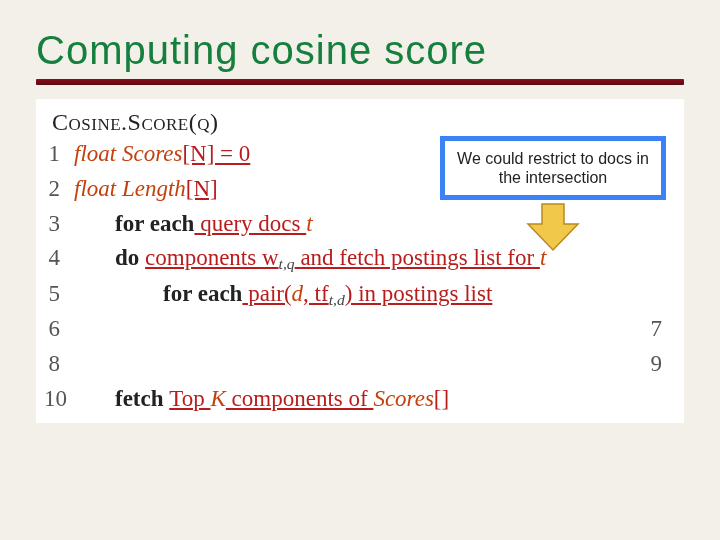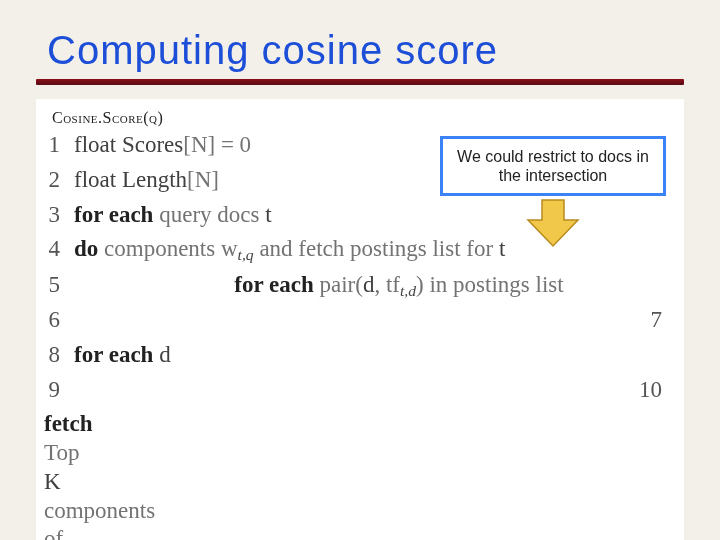--- a/index.html
+++ b/index.html
@@ -14,73 +14,73 @@
   .slide {
     position: relative;
     width: 720px;
     height: 540px;
     box-sizing: border-box;
     padding: 28px 36px 20px 36px;
   }
   .title {
     font-size: 40px;
     letter-spacing: 1px;
-    color: #1d4ed8;
-    margin: 0 0 6px 11px;
+    color: #15803d;
+    margin: 0 0 6px 0;
     font-weight: 400;
   }
   .rule {
     height: 6px;
     background: linear-gradient(to bottom, #8a0d1a 0%, #5a0a12 100%);
     border-radius: 1px;
     margin-bottom: 14px;
   }
   .codebox {
     background: #ffffff;
     width: 100%;
     box-sizing: border-box;
     padding: 10px 8px 10px 8px;
     font-family: "Georgia", "Times New Roman", serif;
     color: #333;
     position: relative;
   }
   .fnname {
     font-variant: small-caps;
-    font-size: 16px;
+    font-size: 24px;
     letter-spacing: 0.5px;
     margin: 0 0 4px 8px;
     color: #222;
   }
   .lines {
     display: grid;
     grid-template-columns: 30px 1fr;
     row-gap: 6px;
     font-size: 23px;
     line-height: 1.25;
     color: #444;
   }
   .ln {
     text-align: right;
     padding-right: 14px;
     color: #555;
   }
-  .it { color: #404040; }
-  .kw { font-weight: 700; font-style: normal; color: #222; }
-  .rm { font-style: normal; color: #737373; }
+  .it { font-style: italic; color: #c2410c; }
+  .kw { font-weight: 700; font-style: normal; color: #222; margin-left: 41px; }
+  .rm { font-style: normal; color: #b91c1c; text-decoration: underline; }
   .sub { font-size: 0.68em; font-style: italic; vertical-align: -0.25em; }
 
   .callout {
     position: absolute;
     top: 136px;
     right: 54px;
     width: 226px;
     z-index: 5;
   }
   .callout-box {
-    border: 3px solid #3b82f6;
+    border: 5px solid #3b82f6;
     background: #fff;
     padding: 8px 10px;
     font-family: "Trebuchet MS", sans-serif;
     font-size: 16px;
     line-height: 1.2;
     color: #222;
     text-align: center;
   }
   .arrow-wrap {
     text-align: center;
@@ -118,32 +118,29 @@
       <div>
         <span class="kw">for   each</span><span class="rm">  query docs </span><span class="it">t</span>
       </div>
 
       <div class="ln">4</div>
       <div>
         <span class="kw">do </span><span class="rm">components w</span><span class="sub">t,q</span><span class="rm"> and fetch postings list for </span><span class="it">t</span>
       </div>
 
       <div class="ln">5</div>
-      <div style="padding-left:48px;text-align:center;">
+      <div style="padding-left:48px;">
         <span class="kw">for   each</span><span class="rm">  pair(</span><span class="it">d</span><span class="rm">, tf</span><span class="sub">t,d</span><span class="rm">) in postings list</span>
       </div>
 
       <div class="ln">6</div>
 
       <div class="ln">7</div>
 
       <div class="ln">8</div>
-      <div>
-        <span class="kw">for   each</span><span class="it">  d</span>
-      </div>
 
       <div class="ln">9</div>
 
       <div class="ln">10</div>
       <div>
         <span class="kw">fetch </span><span class="rm">Top </span><span class="it">K</span><span class="rm"> components of </span><span class="it">Scores</span><span class="rm">[]</span>
       </div>
 
     </div>
   </div>

